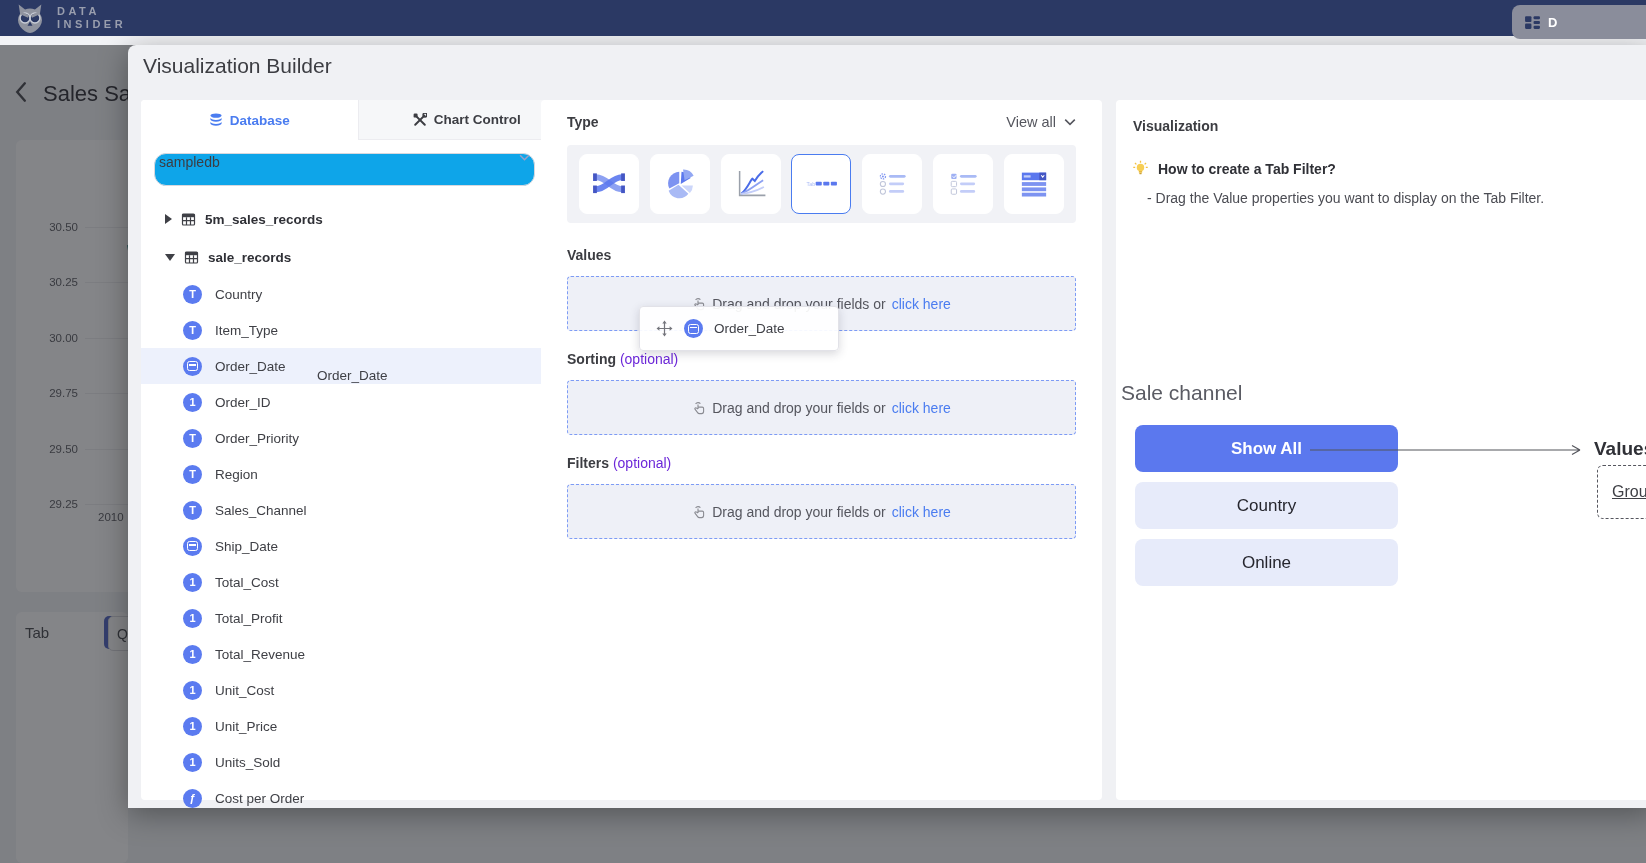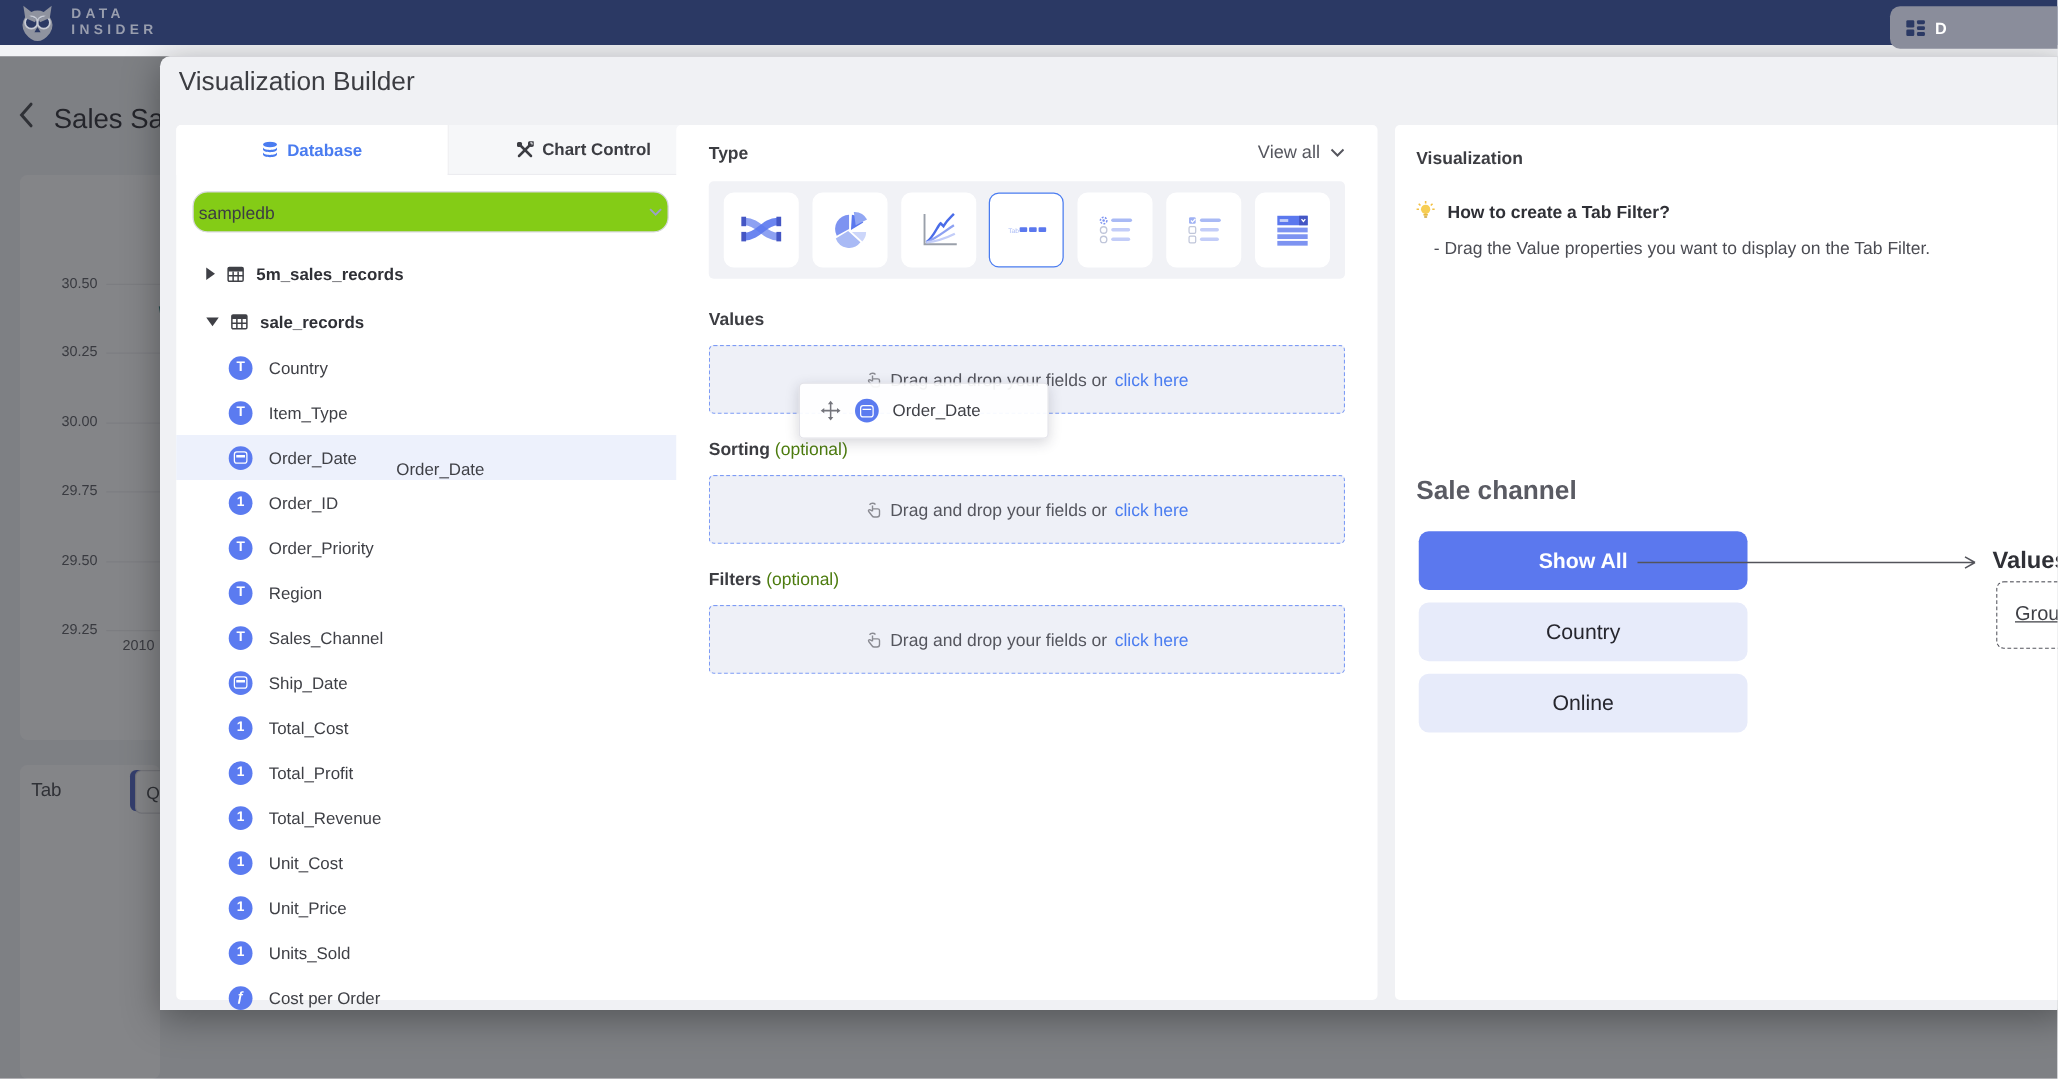--- a/index.html
+++ b/index.html
@@ -36,56 +36,56 @@
   .panel-left{left:13px;width:434px;}
   .panel-mid{left:413px;width:561px;}
   .panel-right{left:988px;width:545px;}
 
   
   .tabs{display:flex;height:40px;}
   .tab{flex:1;display:flex;align-items:center;justify-content:center;gap:7px;font-size:13.5px;font-weight:bold;cursor:pointer;}
   .tab.active{color:#4a7cf0;background:#fff;border-radius:4px 0 0 0;}
   .tab.inactive{color:#3c3d43;background:#f6f7f9;border-bottom:1px solid #ececf0;border-left:1px solid #ececf0;border-radius:0 4px 0 0;}
   .search-row{display:flex;align-items:center;gap:9px;padding:13px 12px 0 13px;}
-  .src-select{flex:1;height:31px;border:1px solid #d7d8de;border-radius:12px;display:flex;align-items:center;padding:0 4px;font-size:14px;color:#3c3d43;justify-content:space-between;background:#84cc16;}
+  .src-select{flex:1;height:31px;border:1px solid #d7d8de;border-radius:12px;display:flex;padding:0 4px;font-size:14px;color:#3c3d43;justify-content:space-between;background:#0ea5e9;}
   .tree{margin-top:14px;}
   .tree-table{height:38px;display:flex;align-items:center;padding:0 10px 0 24px;gap:9px;font-size:13.5px;font-weight:bold;color:#2f3036;}
   .caret-right{width:0;height:0;border-top:5px solid transparent;border-bottom:5px solid transparent;border-left:7px solid #3f4046;}
   .caret-down{width:0;height:0;border-left:5px solid transparent;border-right:5px solid transparent;border-top:7px solid #3f4046;}
   .spacer{flex:1;}
   .dots{display:flex;flex-direction:column;gap:2.5px;padding:4px;}
   .dots i{width:3px;height:3px;border-radius:50%;background:#85868c;}
   .tree-field{height:36px;display:flex;align-items:center;gap:13px;padding-left:42px;font-size:13.5px;color:#3f4046;}
   .tree-field.selected{background:#edf1fc;}
   .ficon{width:19px;height:19px;border-radius:50%;background:#5b7bf0;color:#fff;display:flex;align-items:center;justify-content:center;font-size:11px;font-weight:bold;flex:none;}
   .date-glyph{width:9px;height:8px;border:1.6px solid #fff;border-radius:2.5px;position:relative;display:block;}
   .date-glyph::after{content:"";position:absolute;left:1px;right:1px;top:2px;height:1.6px;background:#fff;}
   .drag-ghost-label{position:absolute;left:176px;top:268px;font-size:13.5px;color:#3f4046;z-index:3;}
 
   
   .panel-mid{padding:0 26px;box-sizing:border-box;}
   .type-head{display:flex;justify-content:space-between;align-items:center;margin-top:14px;}
   .sec-label{font-size:14px;font-weight:bold;color:#3c3d42;}
-  .sec-label .opt{font-weight:normal;color:#4d7c0f;}
+  .sec-label .opt{font-weight:normal;color:#6d28d9;}
   .view-all{display:flex;align-items:center;gap:8px;font-size:14.5px;color:#55565e;cursor:pointer;}
   .type-strip{margin-top:15px;height:78px;background:#f1f2f6;border-radius:4px;display:flex;align-items:center;justify-content:space-between;padding:0 12px;box-sizing:border-box;}
   .type-tile{width:58px;height:58px;background:#fff;border-radius:8px;border:1px solid #fff;display:flex;align-items:center;justify-content:center;cursor:pointer;}
   .type-tile.selected{border:1.4px solid #4a7cf0;}
   .values-label{margin-top:24px;}
   .dropzone{margin-top:13px;height:53px;border:1.2px dashed #7d9bf5;border-radius:4px;background:#eef0f7;display:flex;align-items:center;justify-content:center;gap:6px;font-size:14px;color:#55565e;}
   .dz-link{color:#4a7cf0;cursor:pointer;}
   .mid-label2{margin-top:20px;}
   .drag-chip{position:absolute;left:98px;top:206px;width:200px;height:45px;background:rgba(255,255,255,0.93);border:1px solid #e2e2e8;border-radius:4px;box-shadow:0 3px 10px rgba(40,40,60,0.18);display:flex;align-items:center;gap:11px;padding-left:16px;box-sizing:border-box;z-index:4;}
   .drag-chip .fname{font-size:13.5px;color:#3f4046;}
 
   
   .rp-head{margin:18px 0 0 17px;font-size:14px;font-weight:bold;color:#3c3d42;}
   .tip-row{margin:26px 0 0 16px;display:flex;align-items:center;gap:9px;font-size:14px;font-weight:bold;color:#2f3036;}
   .tip-body{margin:13px 0 0 31px;font-size:14px;color:#4b4c53;}
-  .preview-title{position:absolute;left:17px;top:281px;font-size:21px;font-weight:700;color:#5a5b63;}
+  .preview-title{position:absolute;left:5px;top:281px;font-size:21px;font-weight:400;color:#5a5b63;}
   .preview-stack{position:absolute;left:19px;top:325px;display:flex;flex-direction:column;gap:10px;}
   .pv-btn{width:263px;height:47px;border:none;border-radius:8px;background:#e7ebfa;color:#26262e;font-size:17px;font-family:inherit;cursor:pointer;}
   .pv-btn.selected{background:#5b78ee;color:#fff;font-weight:bold;}
   .arrow-svg{position:absolute;left:192px;top:342px;}
   .ann-heading{position:absolute;left:478px;top:338px;font-size:19px;font-weight:bold;color:#2f3036;white-space:nowrap;}
   .ann-box{position:absolute;left:481px;top:365px;width:110px;height:54px;border:1.6px dashed #55565e;border-radius:6px;display:flex;align-items:center;padding-left:14px;box-sizing:border-box;}
   .ann-link{font-size:16px;color:#3f4046;text-decoration:underline;white-space:nowrap;}
 </style>
 </head>
 <body>

